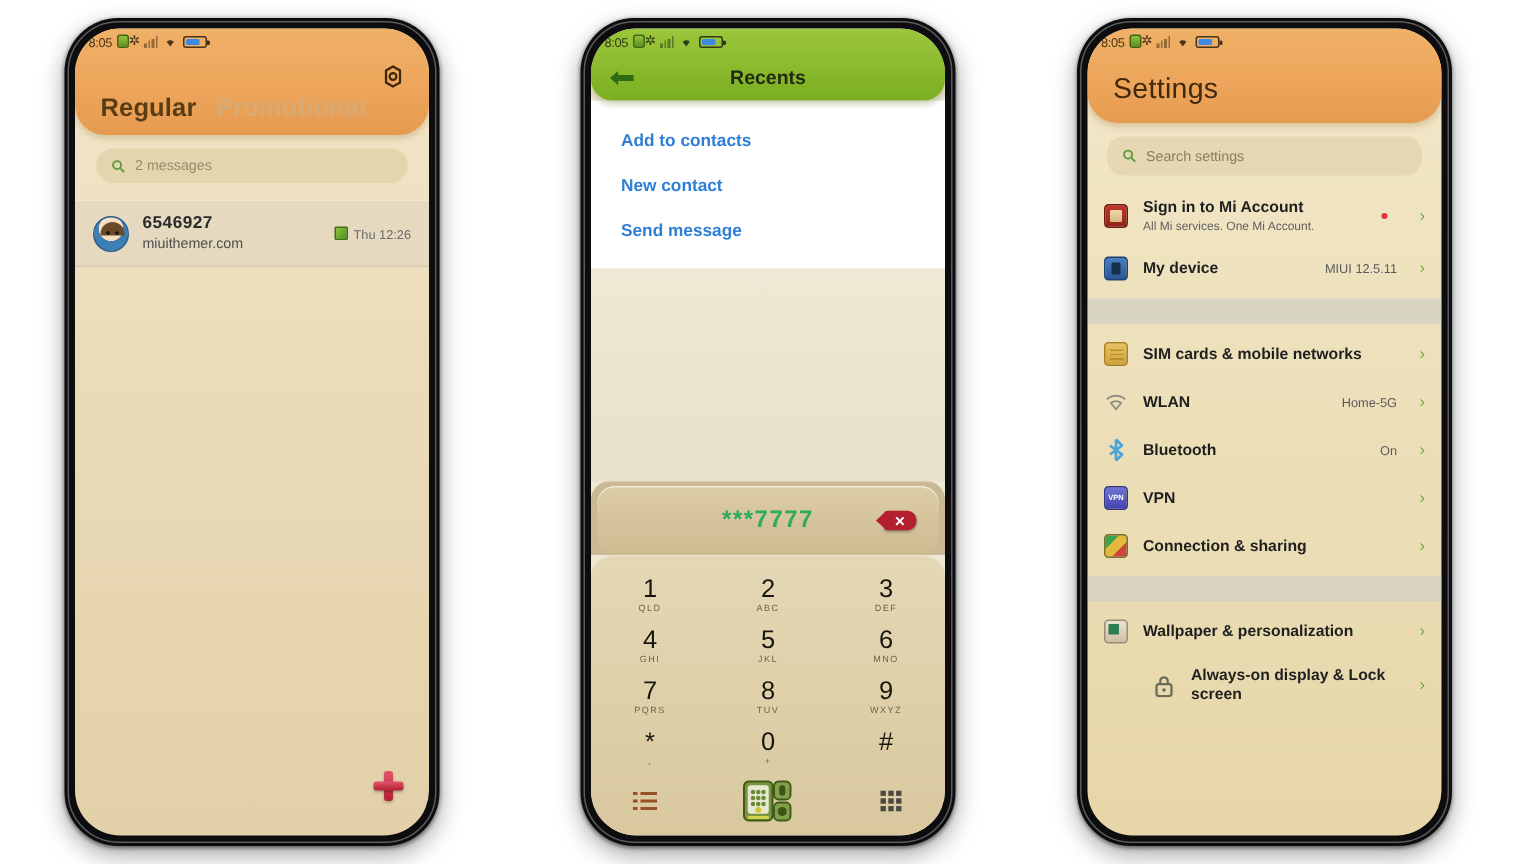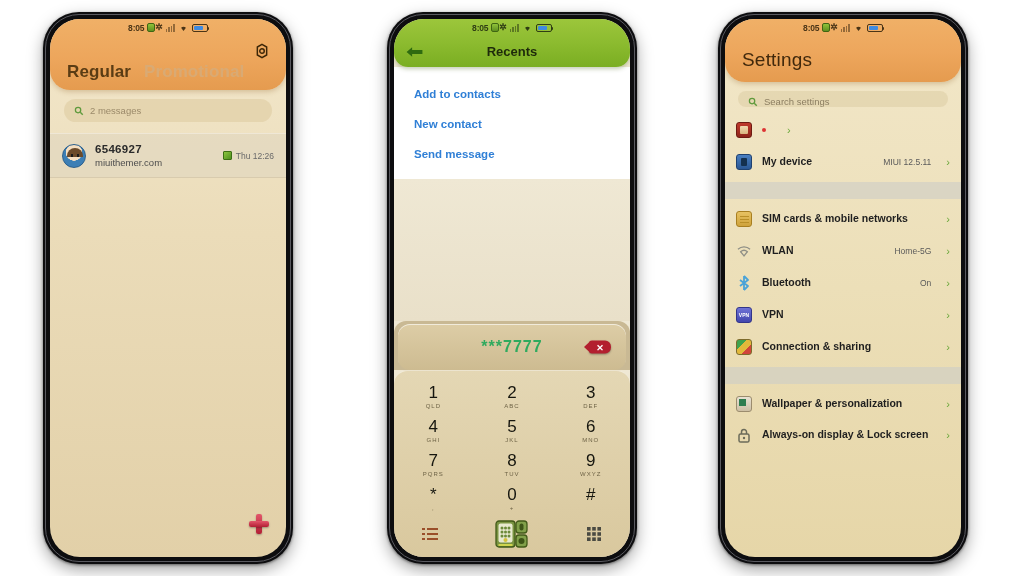--- a/index.html
+++ b/index.html
@@ -30,22 +30,22 @@
     background: #efe3c4;
     display: flex; flex-direction: column;
   }
   #phone-messages { left: 43px; top: 12px; }
   #phone-dialer   { left: 387px; top: 12px; }
   #phone-settings { left: 718px; top: 12px; }
 
   
   .statusbar{
     height: 17px; flex: 0 0 17px;
-    display:flex; align-items:center; justify-content:center;
-    padding: 0 9px; font-size: 8.5px; font-weight: bold;
+    display:flex; align-items:center; justify-content:flex-start;
+    padding: 0 9px; font-size: 8.5px; font-weight: normal;
     position: relative; z-index: 5;
   }
   .sb-left{ display:flex; align-items:center; gap:3px; }
   .sb-right{ display:flex; align-items:center; gap:3px; }
   .sb-time{ letter-spacing:-.2px; }
   .ico-green-badge{
     width:8px; height:9px; border-radius:2px;
     background: linear-gradient(#8fc33a,#5f9020);
     border:1px solid #3f6513; display:inline-block;
   }
@@ -201,31 +201,31 @@
   }
   #phone-settings .statusbar{ color:#4a3416; }
   .set-header{
     background: linear-gradient(#f0b067 0%, #eda65c 55%, #e59b4f 100%);
     border-bottom-left-radius:20px; border-bottom-right-radius:20px;
     flex:0 0 auto; padding: 30px 0 11px 17px;
     box-shadow: 0 2px 5px rgba(130,80,20,.25);
   }
   .set-title{ font-size:19px; color:#41290c; letter-spacing:.2px; }
   .set-search{
-    margin: 9px 13px 0; height:16px; border-radius:11px;
+    margin: 9px 13px 0; height:26px; border-radius:11px;
     background: rgba(222,206,166,.6);
-    display:flex; align-items:flex-end; gap:6px; padding: 0 10px;
+    display:flex; align-items:center; gap:6px; padding: 0 10px;
     font-size:9.5px; color:#8b7d60;
   }
   .set-list{ flex:1; overflow:hidden; margin-top:7px; }
   .set-row{
     display:flex; align-items:center; gap:10px;
     padding: 8px 11px; cursor:pointer;
   }
-  .set-row.tall{ padding: 7px 11px; }
+  .set-row.tall{ padding: 7px 11px; margin-left: 32px; }
   .set-ico{ width:16px; height:16px; flex:0 0 16px; border-radius:3px; }
   .set-main{ flex:1; min-width:0; }
   .set-label{ font-size:10.5px; font-weight:bold; color:#1f1f1f; line-height:1.25;}
   .set-desc{ font-size:8px; color:#5f5f5f; margin-top:1px; }
   .set-val{ font-size:8.5px; color:#5a5a5a; }
   .chev{ color:#6aa83a; font-size:11px; margin-left:5px; }
   .reddot{ width:4px;height:4px;border-radius:50%;background:#d33; display:inline-block; margin-right:6px;}
   .set-gap{ height:17px; background: rgba(205,205,198,.62); margin: 4px 0; }
   
   .ic-mi{ background: linear-gradient(#c0392b,#8e241a); border:1px solid #6e1a12; position:relative;}
@@ -524,20 +524,24 @@
             <line x1="10" y1="10" x2="14" y2="14" stroke="#5f9a3c" stroke-width="2.2"></line>
           </svg>
         </span>
         <span>Search settings</span>
       </div>
 
       <div class="set-list">
 
         <div class="set-row">
           <div class="set-ico ic-mi"></div>
+          <div class="set-main">
+            <div class="set-label">Sign in to Mi Account</div>
+            <div class="set-desc">All Mi services. One Mi Account.</div>
+          </div>
           <span class="reddot"></span>
           <span class="chev">›</span>
         </div>
 
         <div class="set-row">
           <div class="set-ico ic-dev"></div>
           <div class="set-main">
             <div class="set-label">My device</div>
           </div>
           <span class="set-val">MIUI 12.5.11</span>

